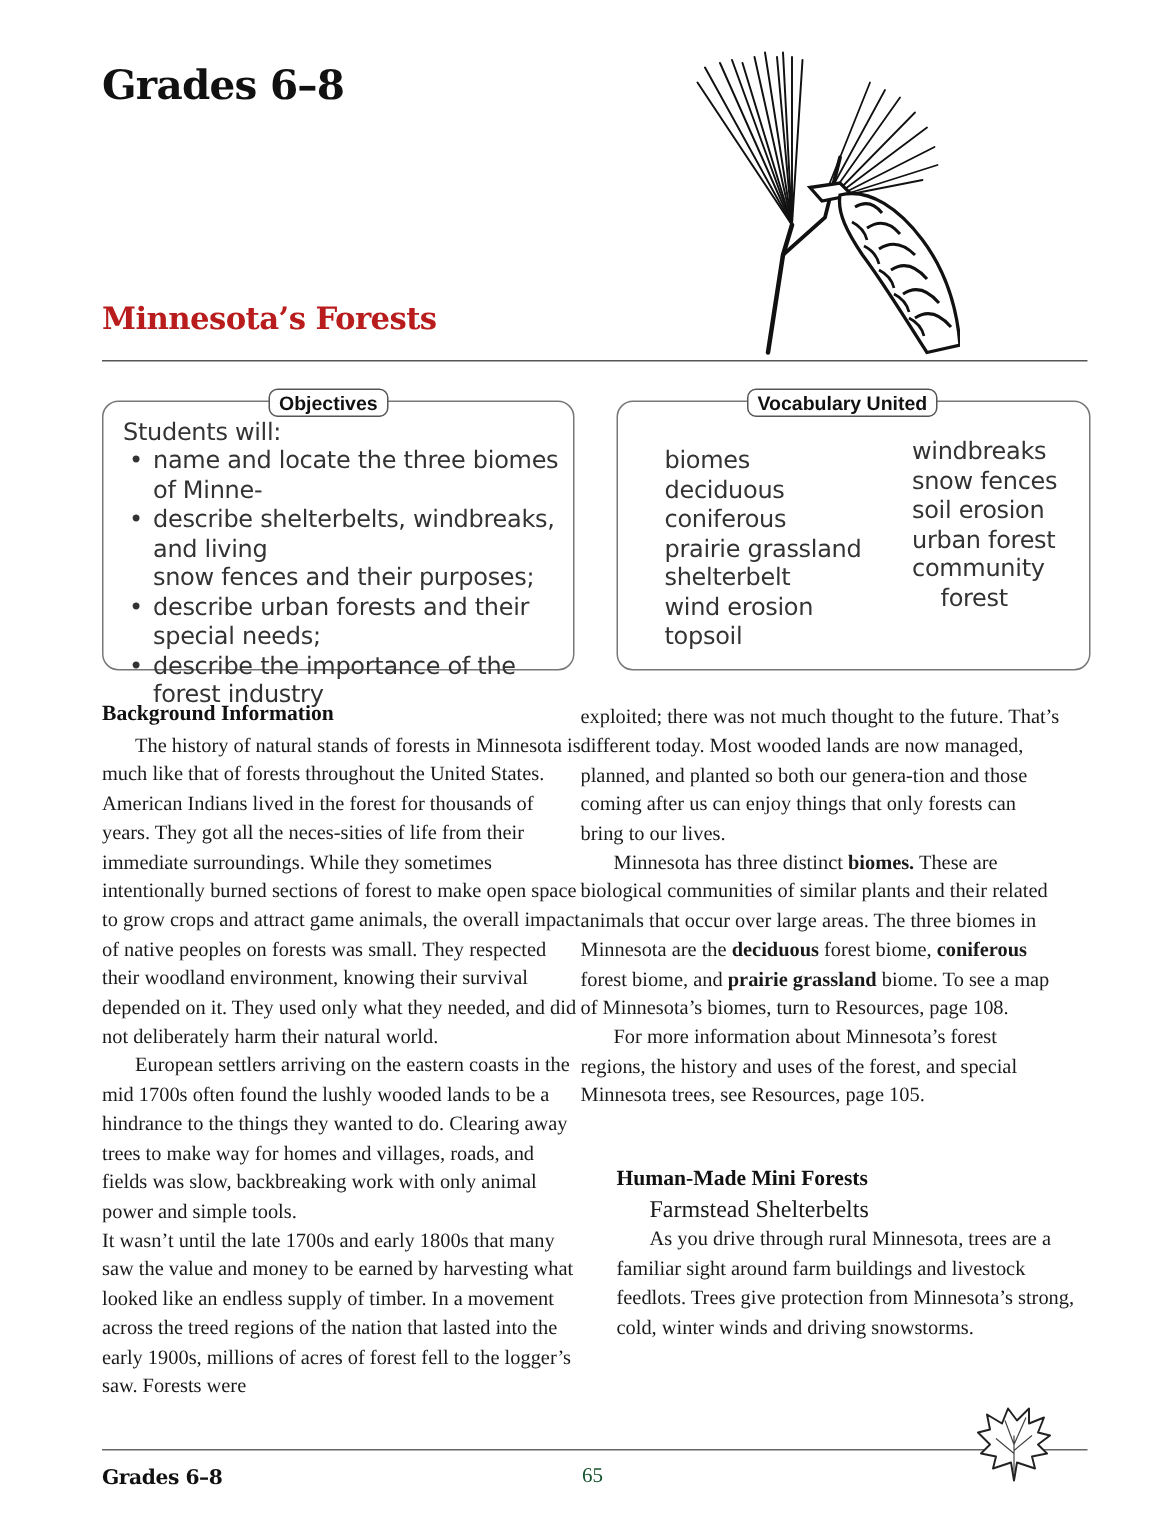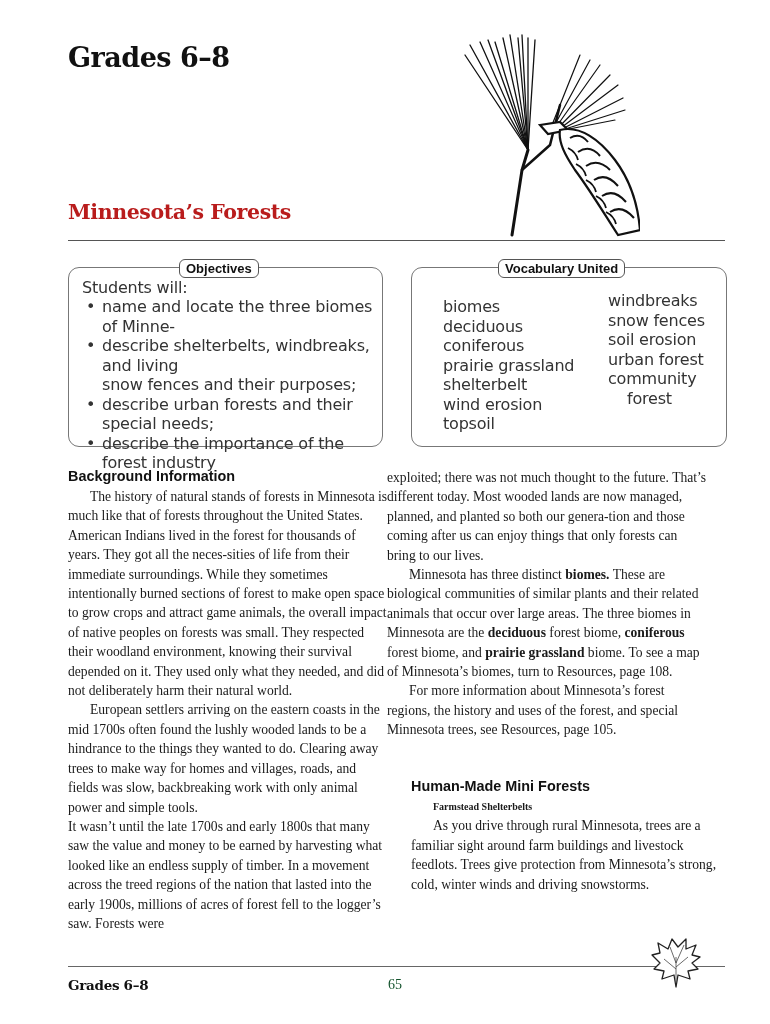--- a/index.html
+++ b/index.html
@@ -48,25 +48,25 @@
     .indent-word { padding-left: 19px; }
 
     .col-text {
       font-family: "Liberation Serif", serif; font-size: 13.6px; line-height: 19.4px; color: #1a1a1a;
     }
     .col-left { left: 68px; top: 487px; width: 320px; }
     .col-right { left: 387px; top: 468px; width: 320px; }
     .col-text p { margin: 0; }
     .indent { text-indent: 22px; }
     .section-head {
-      font-family: Liberation Sans, sans-serif; font-weight: bold; font-size: 14.4px; color: #111;
+      font-family: Liberation Serif, serif; font-weight: bold; font-size: 14.4px; color: #111;
     }
     .bg-head { left: 68px; top: 468px; }
     .hm-head { left: 411px; top: 778px; }
-    .sub-head { font-family: "Liberation Serif", serif; font-weight: bold; font-size: 10px; }
+    .sub-head { font-family: "Liberation Serif", serif; font-weight: normal; font-size: 16px; }
     .col-right-2 { left: 411px; top: 797px; width: 320px; }
 
     .footer-rule { left: 68px; top: 966px; width: 657px; height: 0; border-top: 1.5px solid #666; }
     .footer-grade {
       left: 68px; top: 977px;
       font-family: "DejaVu Serif", serif; font-weight: bold; font-size: 13.5px; letter-spacing: -0.3px; color: #111;
     }
     .page-number { left: 388px; top: 977px; font-family: "Liberation Serif", serif; font-size: 14px; color: #14532d; }
     .leaf { left: 648px; top: 935px; width: 56px; height: 56px; }
   </style>

